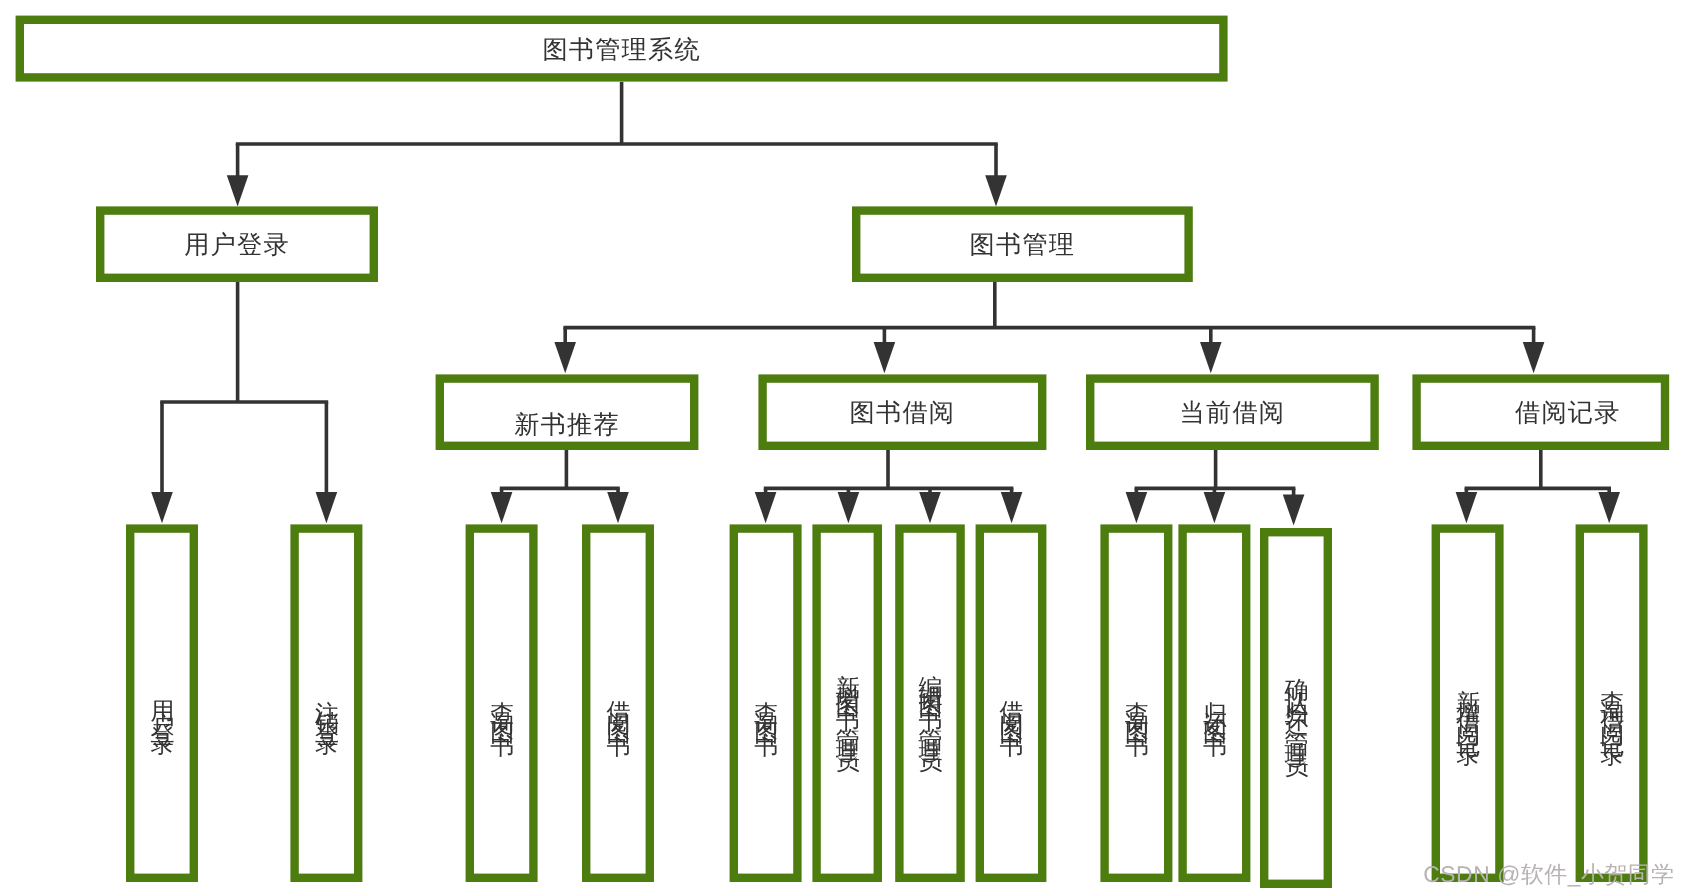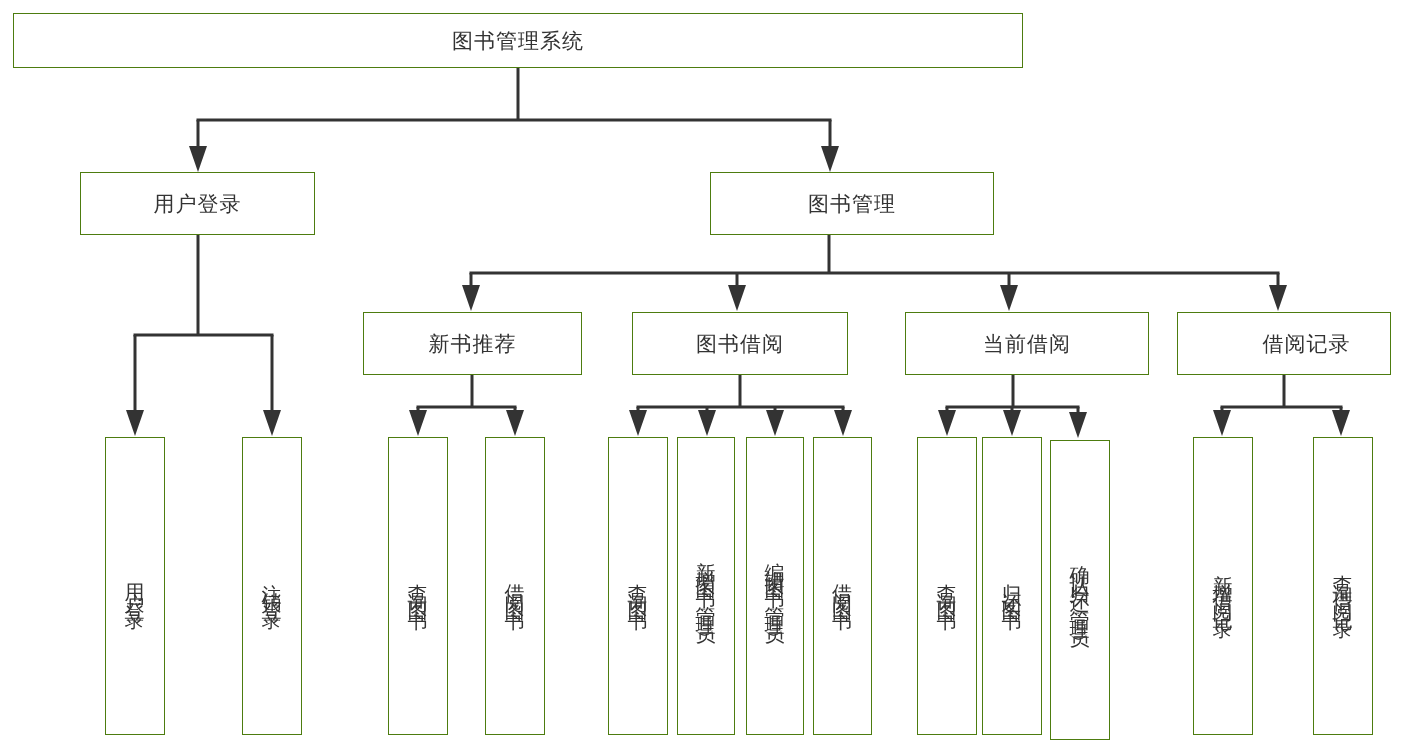--- a/index.html
+++ b/index.html
@@ -12,21 +12,21 @@
     overflow: hidden;
   }
   svg.connectors {
     position: absolute;
     left: 0; top: 0;
     width: 1405px; height: 747px;
   }
   .node {
     position: absolute;
     box-sizing: border-box;
-    border: 1px solid #4d7c0f;
+    border: 7px solid #4d7c0f;
     background: #ffffff;
     display: flex;
     align-items: center;
     justify-content: center;
     color: #333333;
   }
   .hbox span {
     font-size: 21px;
     letter-spacing: 1px;
     white-space: nowrap;
@@ -124,24 +124,24 @@
     <span>图书管理系统</span>
   </div>
 
   <div class="node hbox" style="left:80px; top:172px; width:235px; height:63px;">
     <span>用户登录</span>
   </div>
   <div class="node hbox" style="left:710px; top:172px; width:284px; height:63px;">
     <span>图书管理</span>
   </div>
 
-  <div class="node hbox" style="left:363px; top:312px; width:219px; height:63px;">
+  <div class="node hbox" style="left:363px; top:312px; width:219px; height:63px;align-items:flex-end;">
     <span>新书推荐</span>
   </div>
-  <div class="node hbox" style="left:632px; top:312px; width:216px; height:63px;">
+  <div class="node hbox" style="left:632px; top:312px; width:240px; height:63px;">
     <span>图书借阅</span>
   </div>
   <div class="node hbox" style="left:905px; top:312px; width:244px; height:63px;">
     <span>当前借阅</span>
   </div>
   <div class="node hbox" style="left:1177px; top:312px; width:214px; height:63px;padding-left:45px;">
     <span>借阅记录</span>
   </div>
 
   <div class="node vbox" style="left:105px; top:437px; width:60px; height:298px;">
@@ -181,14 +181,15 @@
     <span>确认归还（管理员）</span>
   </div>
 
   <div class="node vbox" style="left:1193px; top:437px; width:60px; height:298px;">
     <span>新增借阅记录</span>
   </div>
   <div class="node vbox" style="left:1313px; top:437px; width:60px; height:298px;">
     <span>查询借阅记录</span>
   </div>
 
+  <div class="watermark">CSDN @软件_小贺同学</div>
 
 </div>
 
 </body></html>

